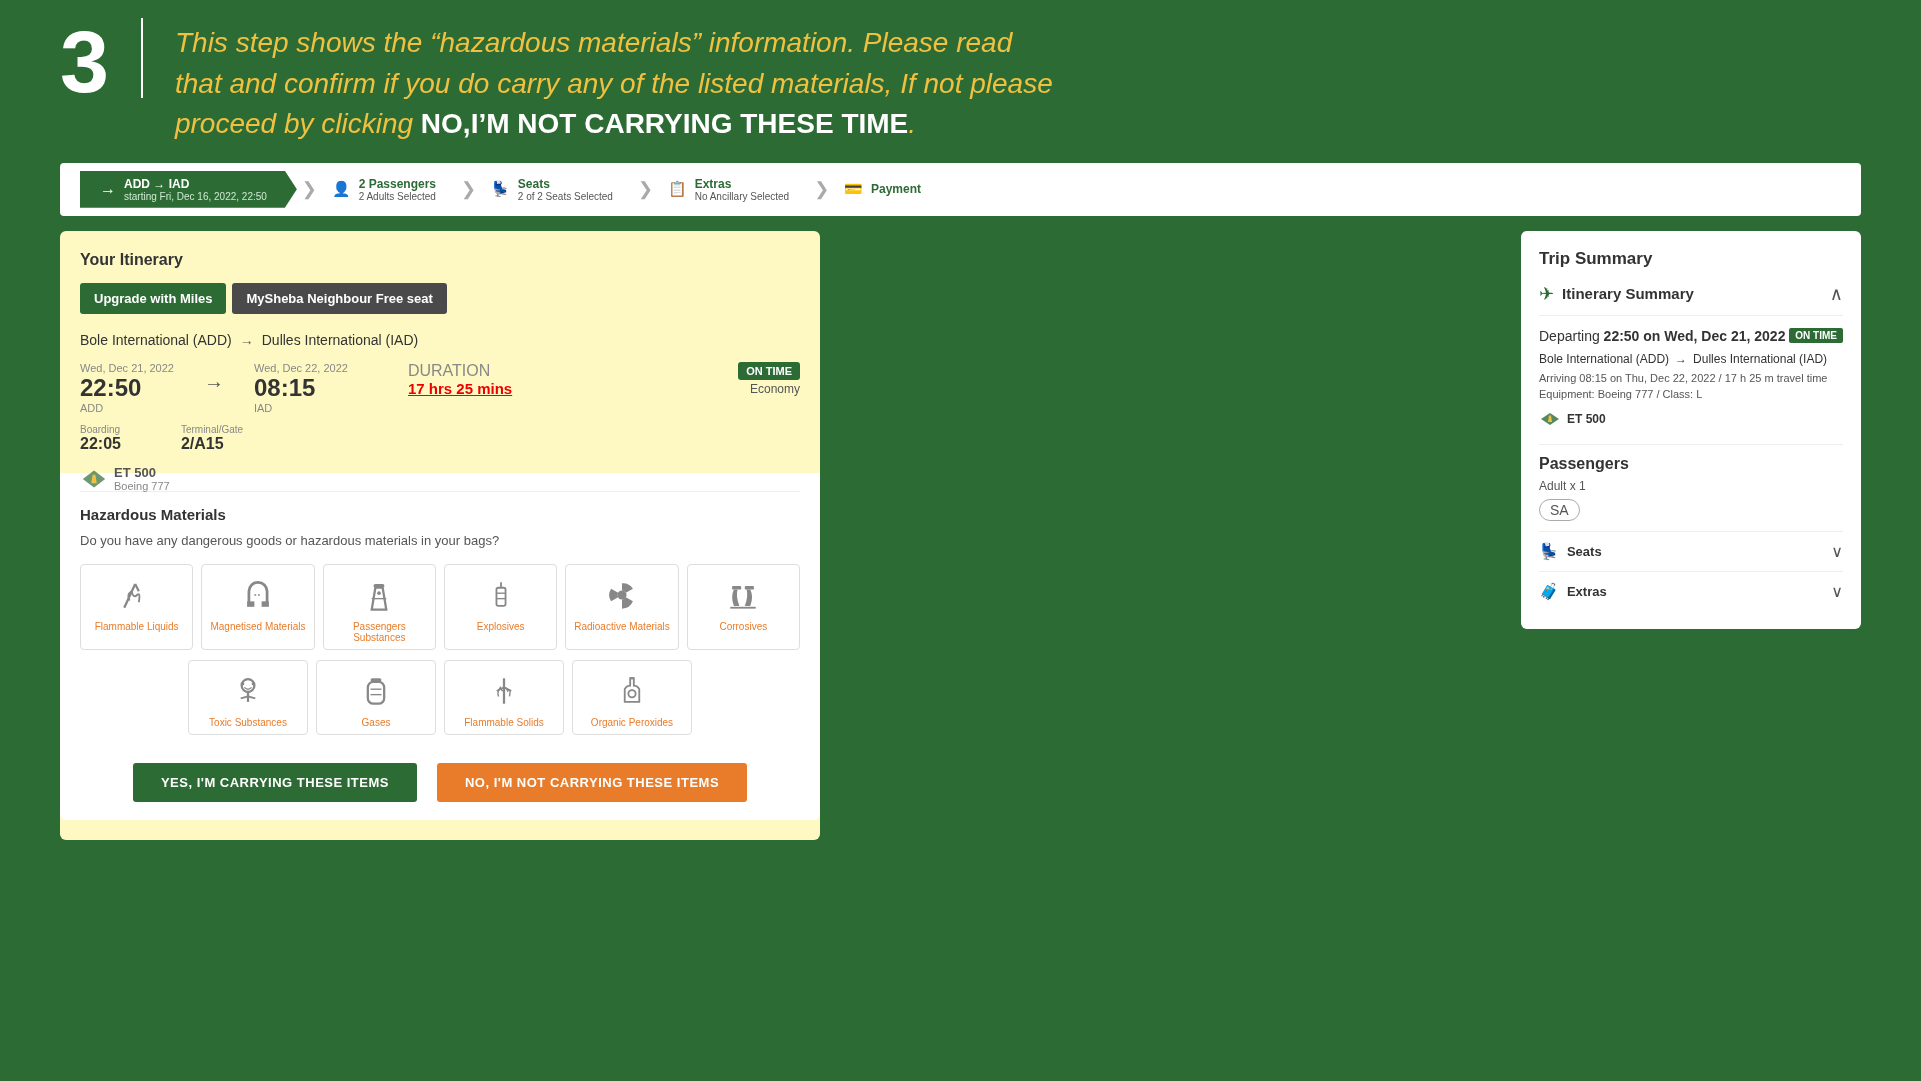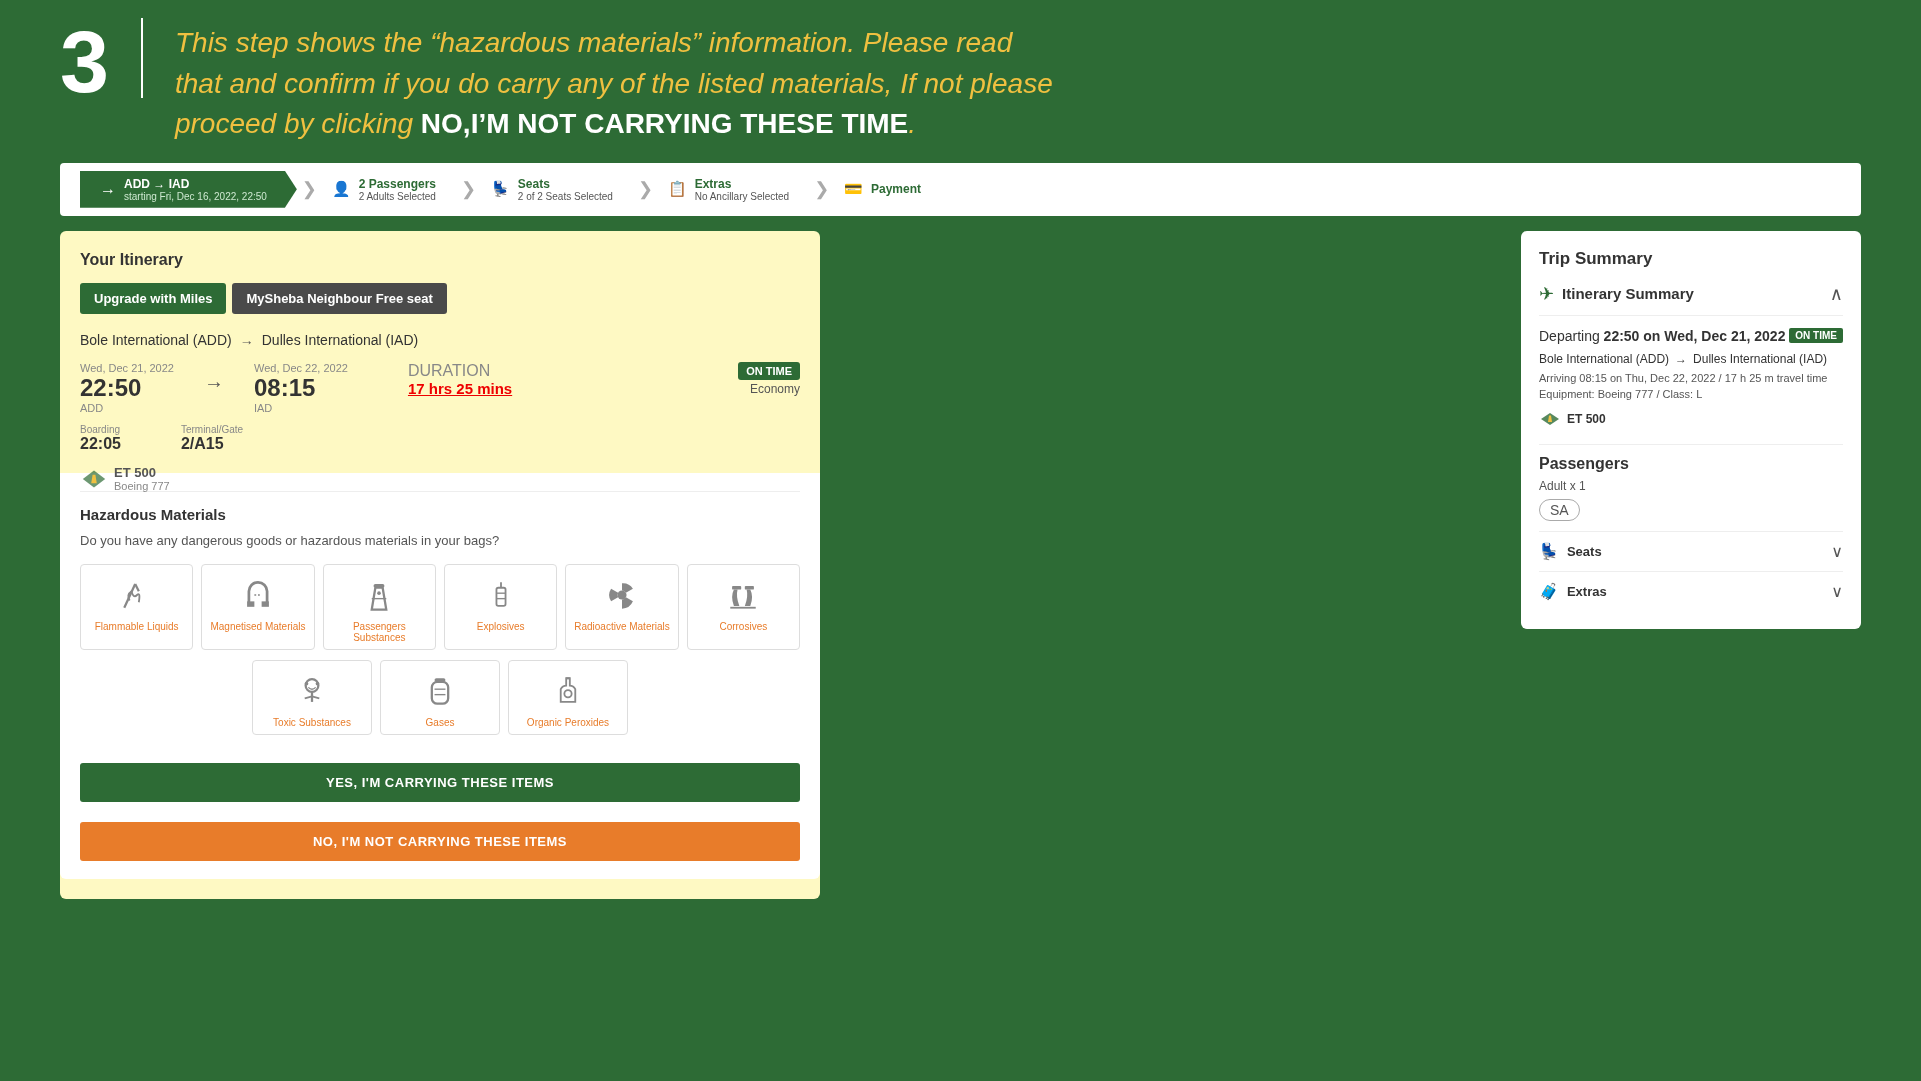--- a/index.html
+++ b/index.html
@@ -261,21 +261,20 @@
       text-align: center;
     }
 
     
     .action-buttons {
       display: flex;
       justify-content: center;
       gap: 20px;
       margin-top: 10px;
       padding-top: 10px;
-      flex-direction: column;
     }
     .btn-yes {
       background: #2d6b35;
       color: #fff;
       border: none;
       padding: 12px 28px;
       font-size: 13px;
       font-weight: bold;
       border-radius: 3px;
       cursor: pointer;
@@ -657,20 +656,29 @@
         <div class="hazmat-item" style="width:calc(100%/6);">
           <svg class="hazmat-svg" viewBox="0 0 44 44">
             <rect x="16" y="8" width="12" height="4" rx="2" fill="#888"></rect>
             <rect x="13" y="12" width="18" height="24" rx="6" fill="none" stroke="#888" stroke-width="2.5"></rect>
             <line x1="16" y1="20" x2="28" y2="20" stroke="#888" stroke-width="1.5"></line>
             <line x1="16" y1="26" x2="28" y2="26" stroke="#888" stroke-width="1.5"></line>
           </svg>
           <span class="hazmat-label">Gases</span>
         </div>
 
+        <div class="hazmat-item" style="width:calc(100%/6);">
+          <svg class="hazmat-svg" viewBox="0 0 44 44">
+            <line x1="22" y1="8" x2="22" y2="36" stroke="#888" stroke-width="2.5"></line>
+            <line x1="14" y1="22" x2="22" y2="18" stroke="#888" stroke-width="2"></line>
+            <line x1="30" y1="22" x2="22" y2="18" stroke="#888" stroke-width="2"></line>
+            <path d="M16 28 Q14 22 18 18 Q20 24 22 20 Q24 16 26 22 Q30 18 28 28" fill="none" stroke="#888" stroke-width="1.5"></path>
+          </svg>
+          <span class="hazmat-label">Flammable Solids</span>
+        </div>
 
         <div class="hazmat-item" style="width:calc(100%/6);">
           <svg class="hazmat-svg" viewBox="0 0 44 44">
             <path d="M20 8 L20 16 Q16 16 14 20 L14 34 L30 34 L30 20 Q28 16 24 16 L24 8 Z" fill="none" stroke="#888" stroke-width="2"></path>
             <line x1="20" y1="8" x2="24" y2="8" stroke="#888" stroke-width="2"></line>
             <circle cx="22" cy="25" r="4" fill="none" stroke="#888" stroke-width="2"></circle>
           </svg>
           <span class="hazmat-label">Organic Peroxides</span>
         </div>
       </div>

